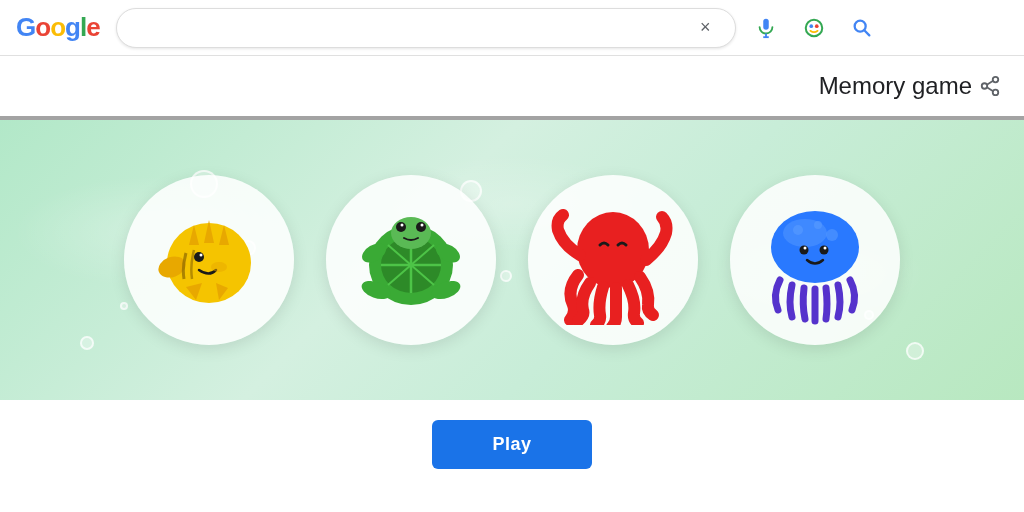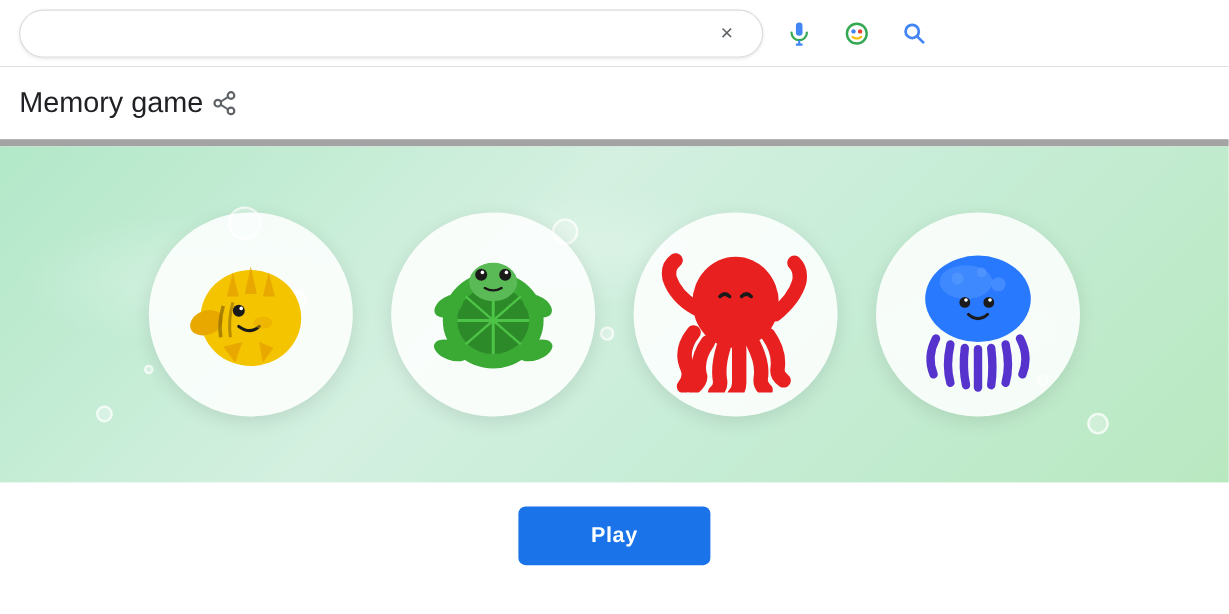--- a/index.html
+++ b/index.html
@@ -67,23 +67,23 @@
       justify-content: center;
       cursor: pointer;
       background: transparent;
       border: none;
     }
 
     
     .title-bar {
       display: flex;
       align-items: center;
-      justify-content: flex-start;
+      justify-content: flex-end;
       padding: 12px 16px;
-      border-bottom: 6px solid #a3a3a3;
+      border-bottom: 4px solid #a3a3a3;
       background: #fff;
     }
     .title-text {
       font-size: 24px;
       font-weight: 400;
       color: #202124;
     }
     .share-btn {
       cursor: pointer;
       color: #5f6368;
@@ -164,20 +164,23 @@
       font-size: 18px;
       font-weight: 700;
       cursor: pointer;
       letter-spacing: 0.5px;
     }
   </style>
 </head>
 <body>
 
 <div class="header">
+  <div class="google-logo">
+    <span>G</span><span>o</span><span>o</span><span>g</span><span>l</span><span>e</span>
+  </div>
   <div class="search-bar">
     <input class="search-input" type="text" style="">
     <span class="search-clear">×</span>
   </div>
   <div class="header-icons">
     <button class="icon-btn">
       <svg width="22" height="22" viewBox="0 0 24 24" fill="none" xmlns="http://www.w3.org/2000/svg">
         <rect x="9" y="2" width="6" height="12" rx="3" fill="#4285F4"></rect>
         <path d="M5 11a7 7 0 0014 0" stroke="#34A853" stroke-width="2" fill="none" stroke-linecap="round"></path>
         <line x1="12" y1="18" x2="12" y2="22" stroke="#4285F4" stroke-width="2"></line>

